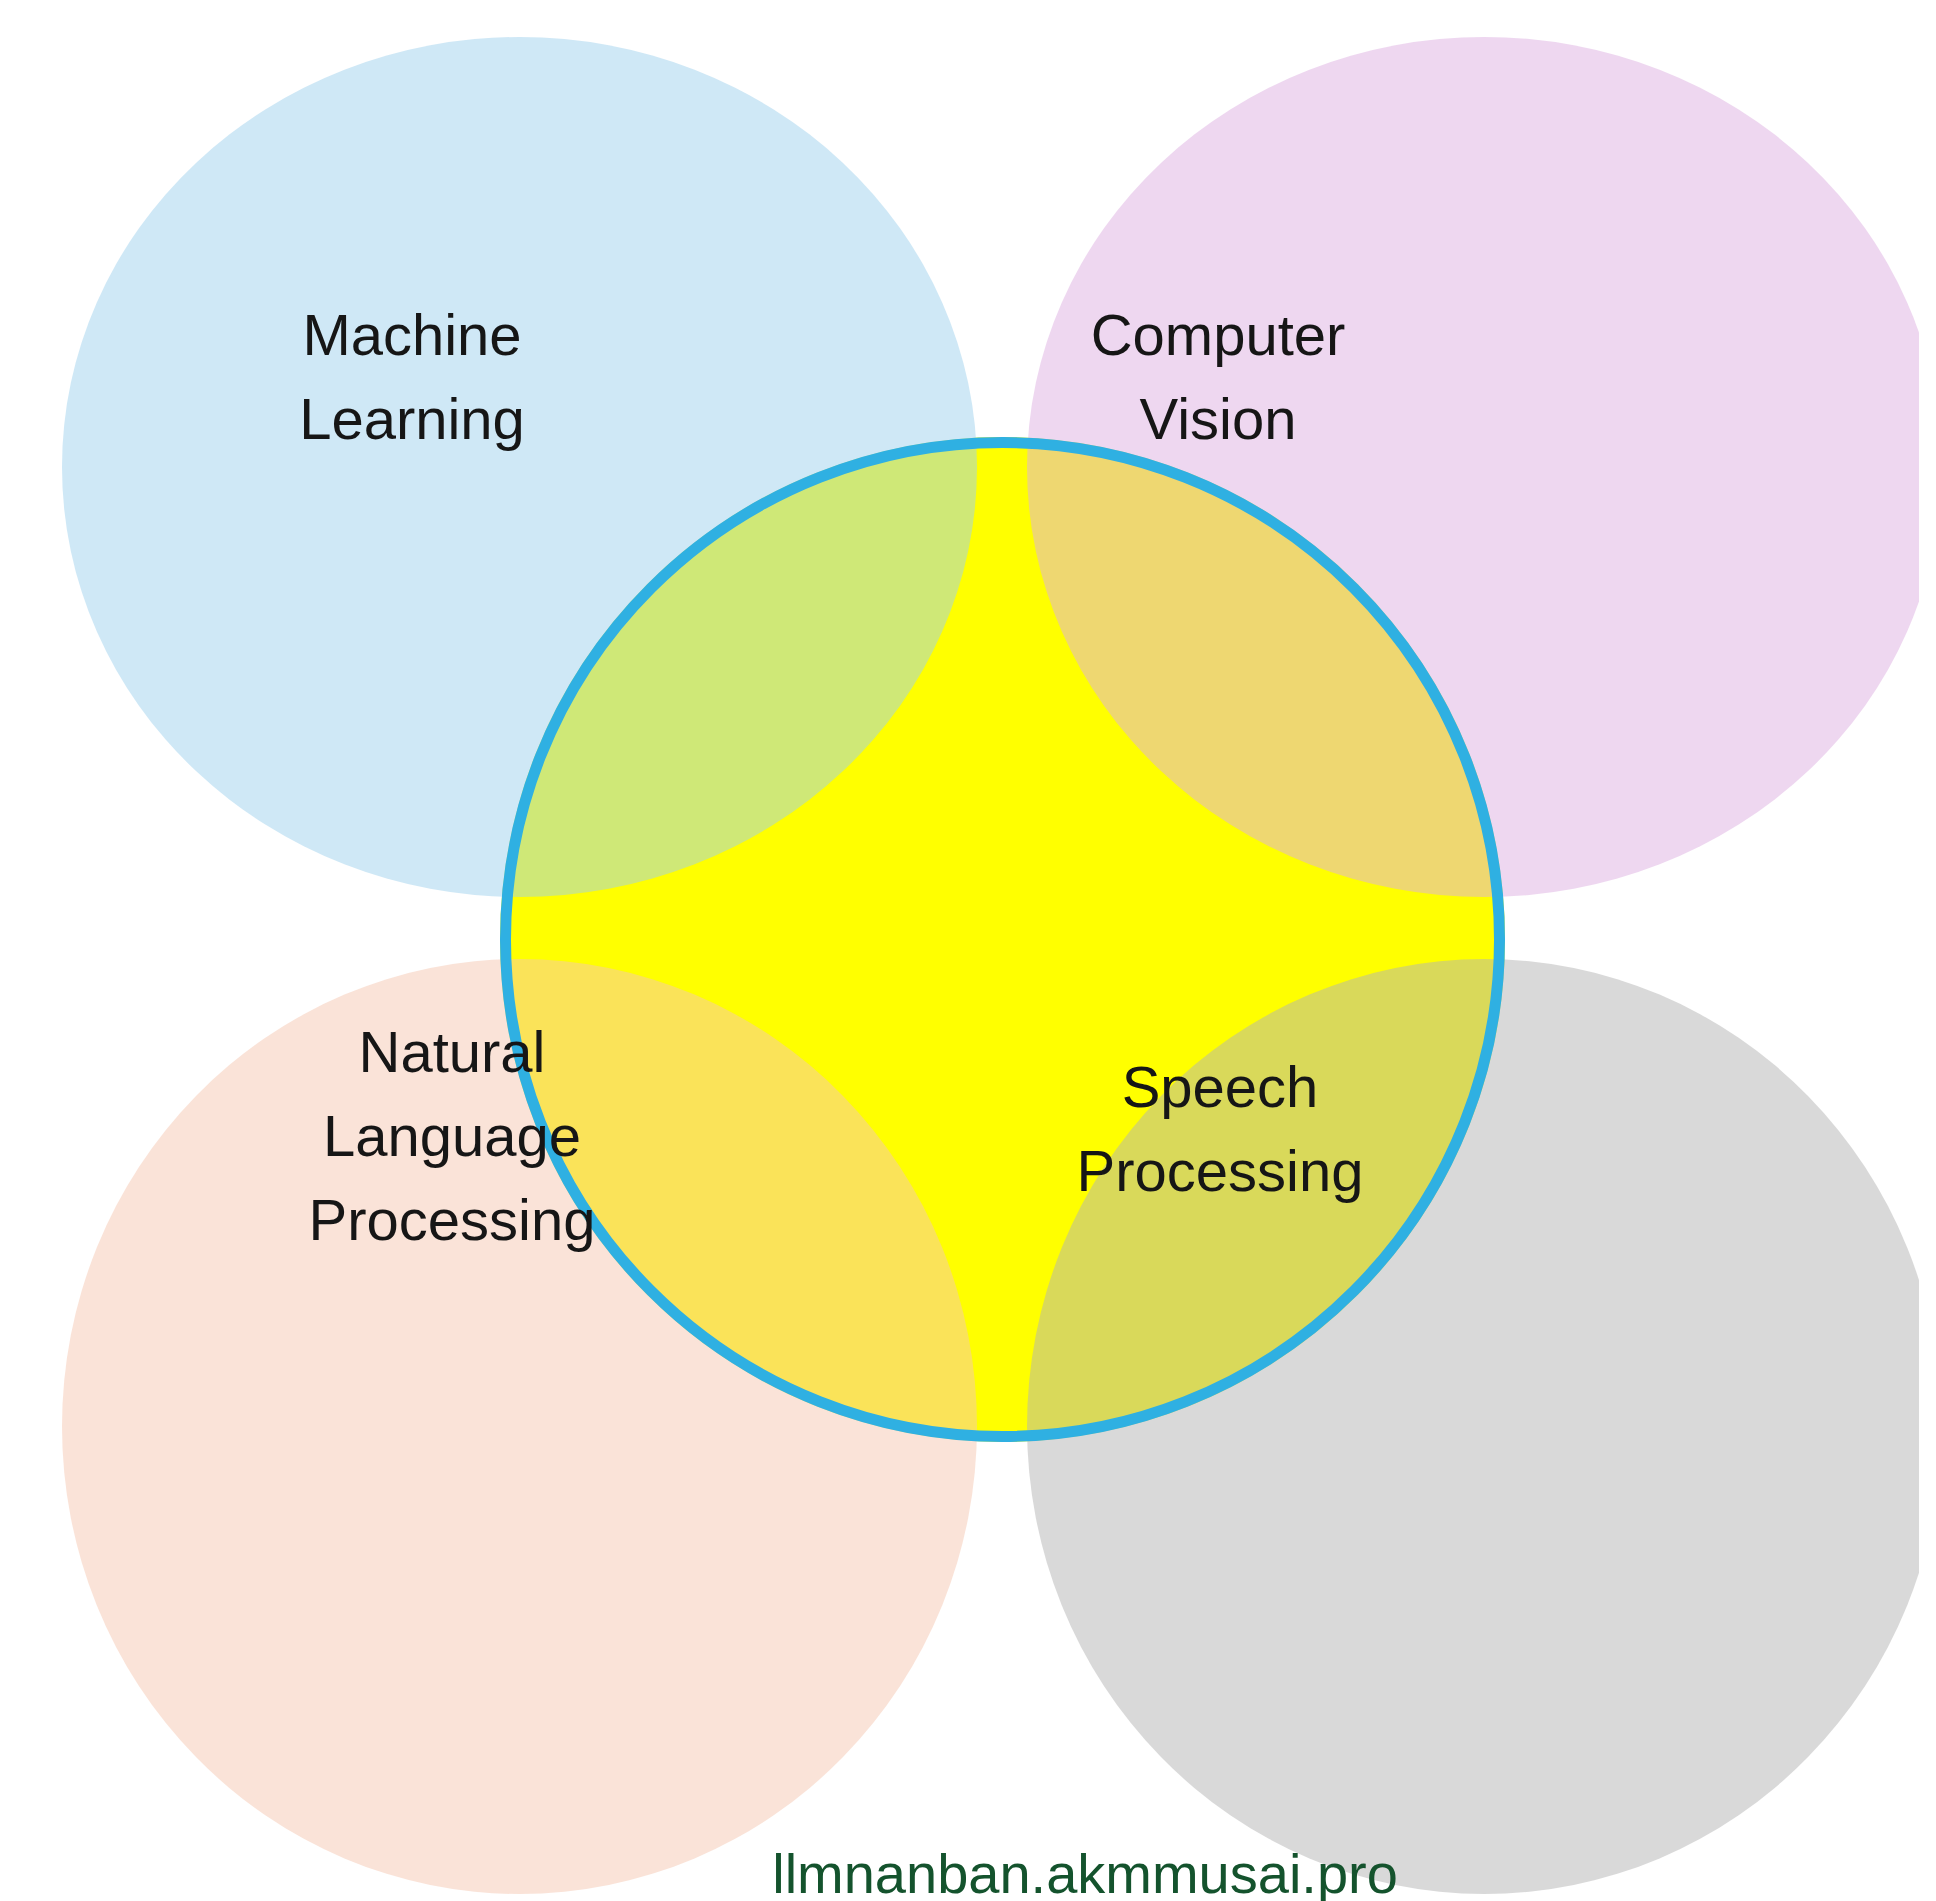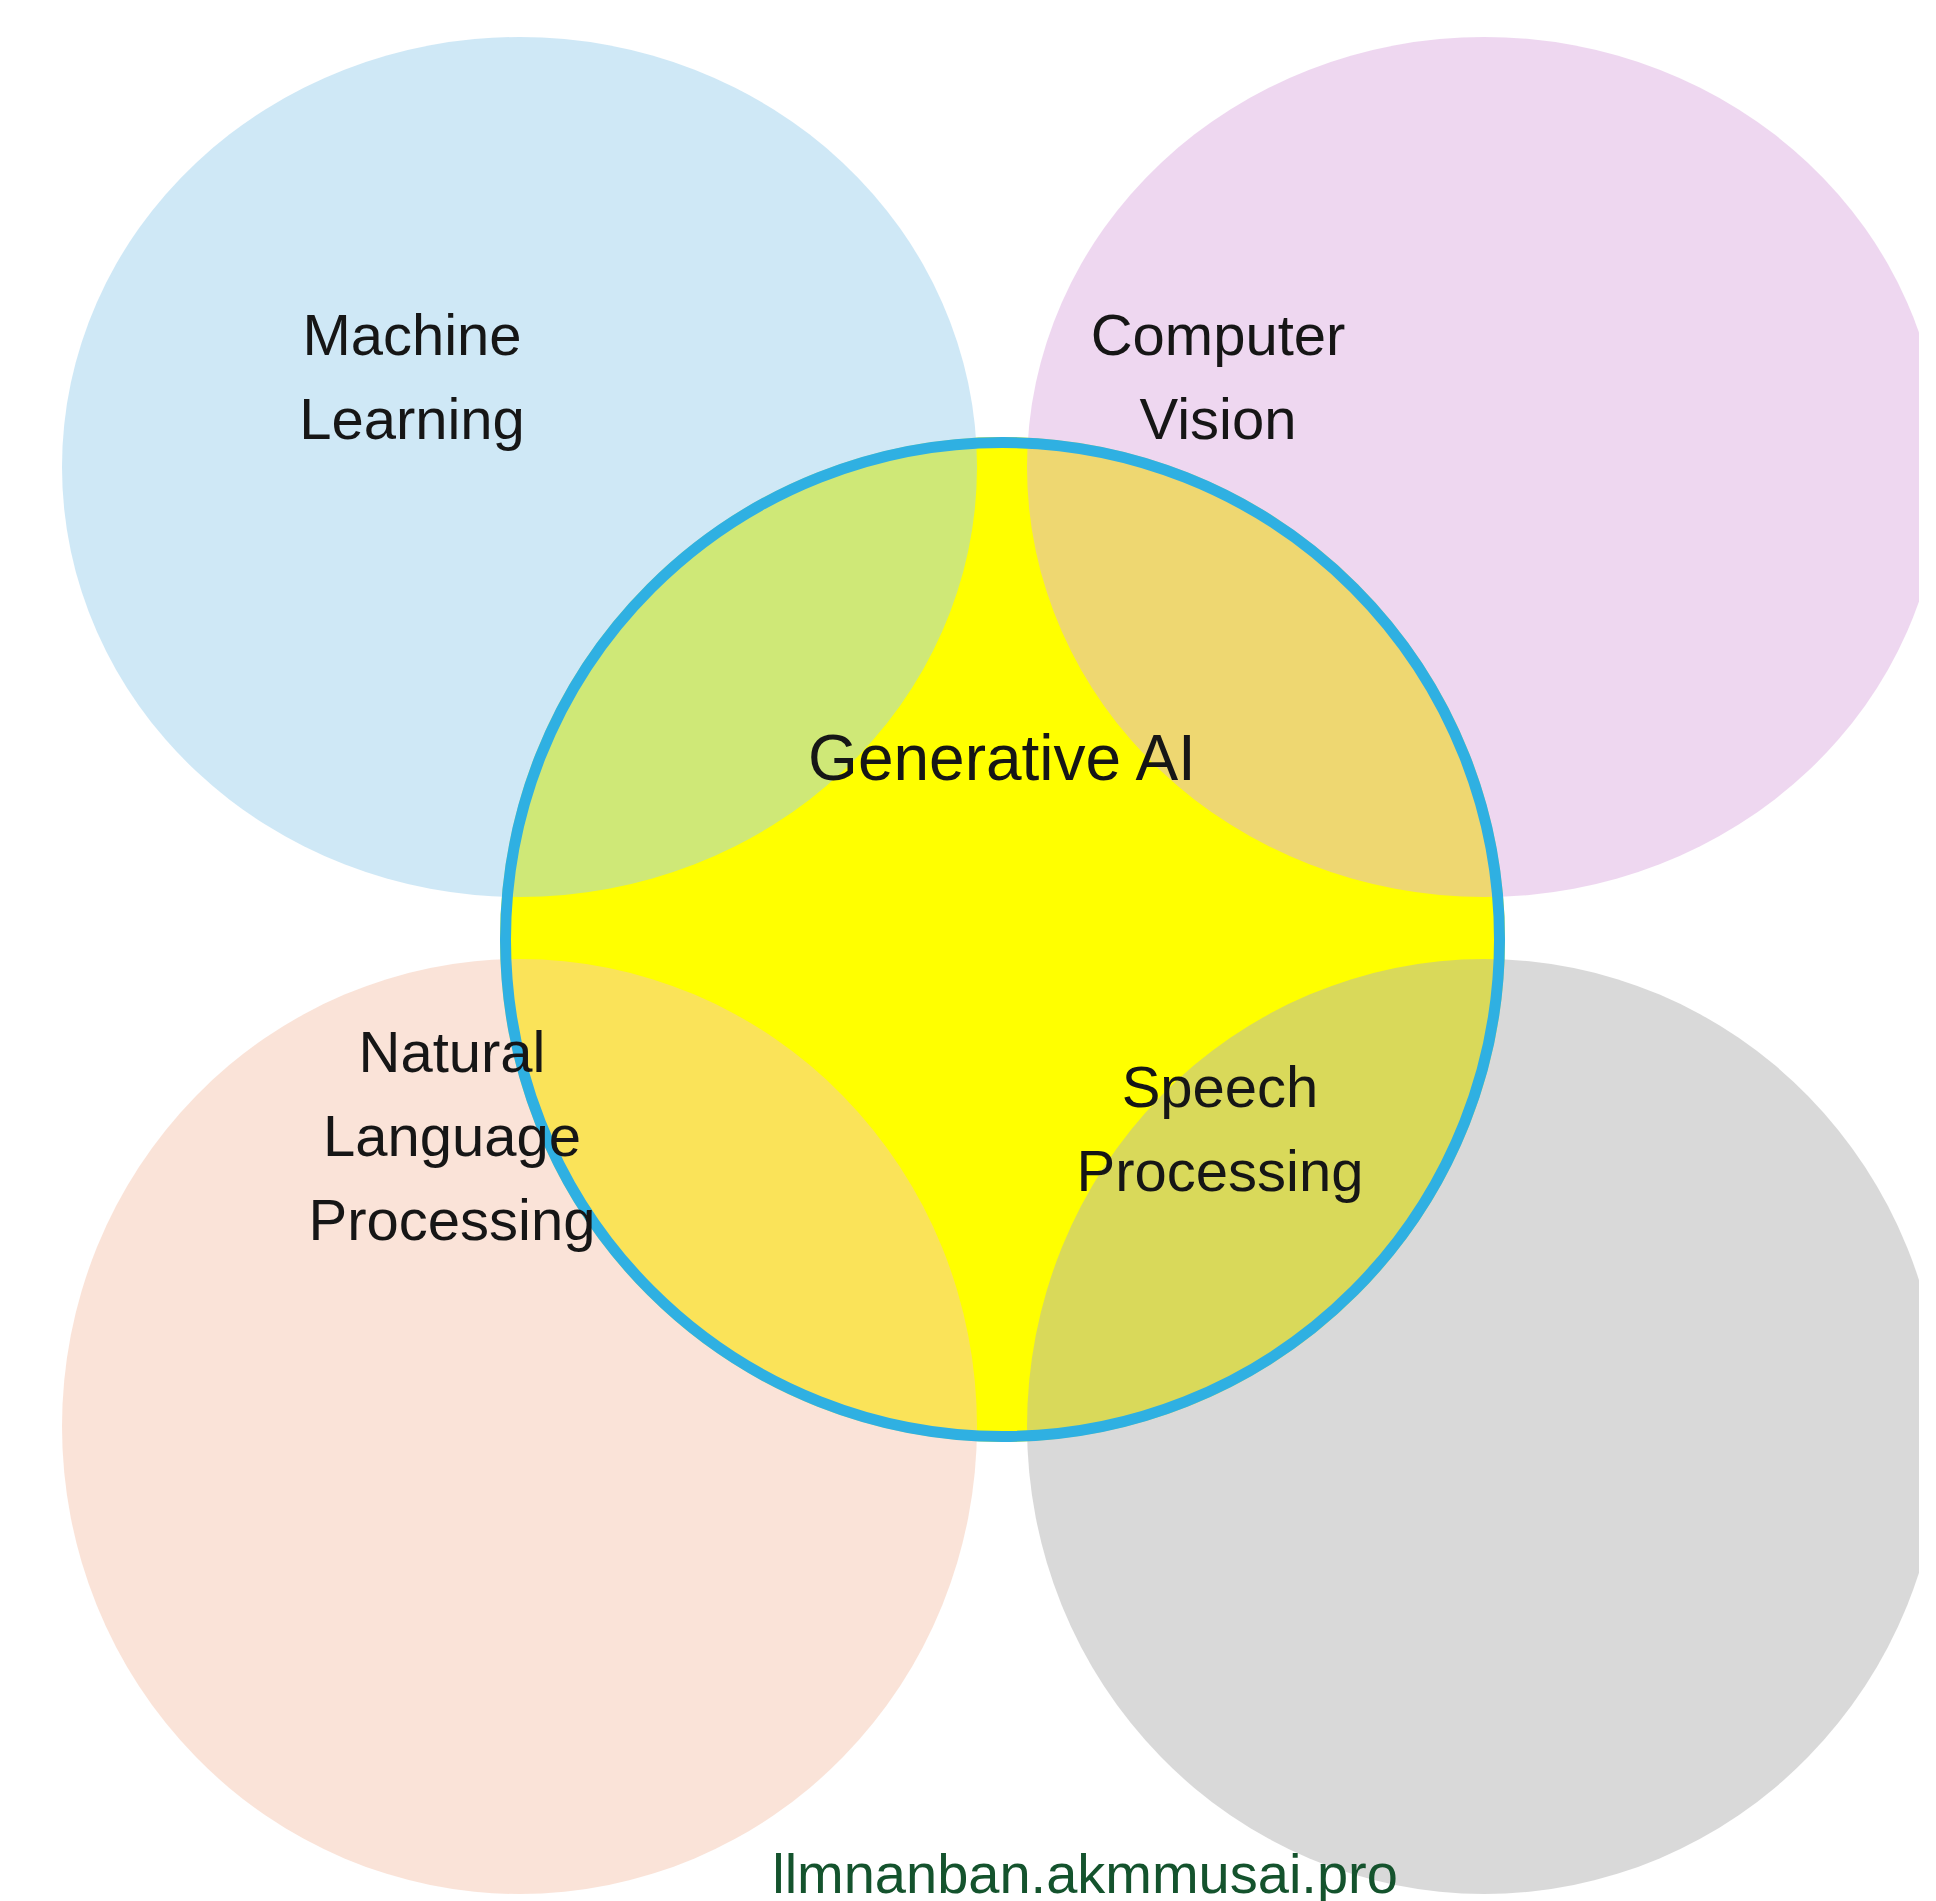--- a/index.html
+++ b/index.html
@@ -80,18 +80,17 @@
   <div class="shape quad cv"></div>
   <div class="shape quad nlp"></div>
   <div class="shape quad sp"></div>
 
   <div class="shape center-ring"></div>
 
   <div class="label ml">Machine Learning</div>
   <div class="label cv">Computer Vision</div>
   <div class="label nlp">Natural Language Processing</div>
   <div class="label sp">Speech Processing</div>
-  <div class="label center">Generative AI</div>
 
   <div class="watermark">llmnanban.akmmusai.pro</div>
 
 </div>
 
 
 </body></html>

